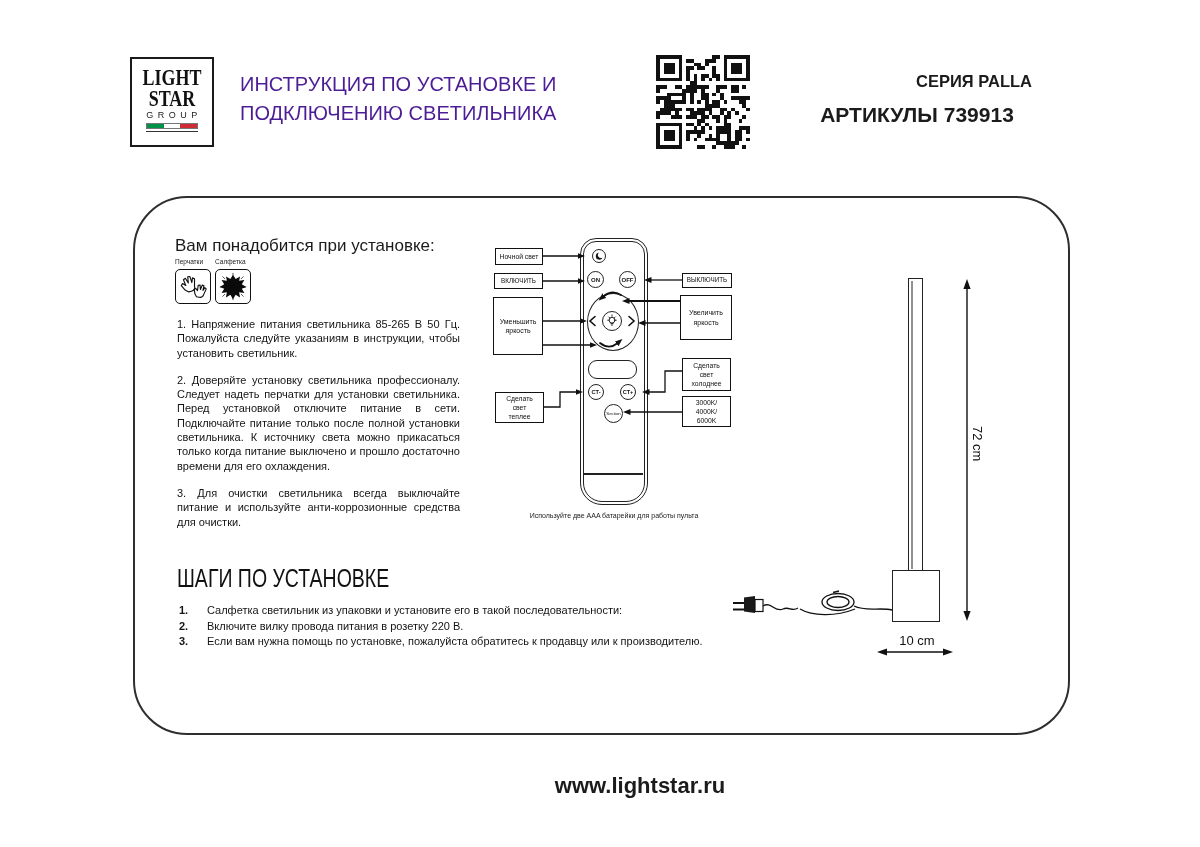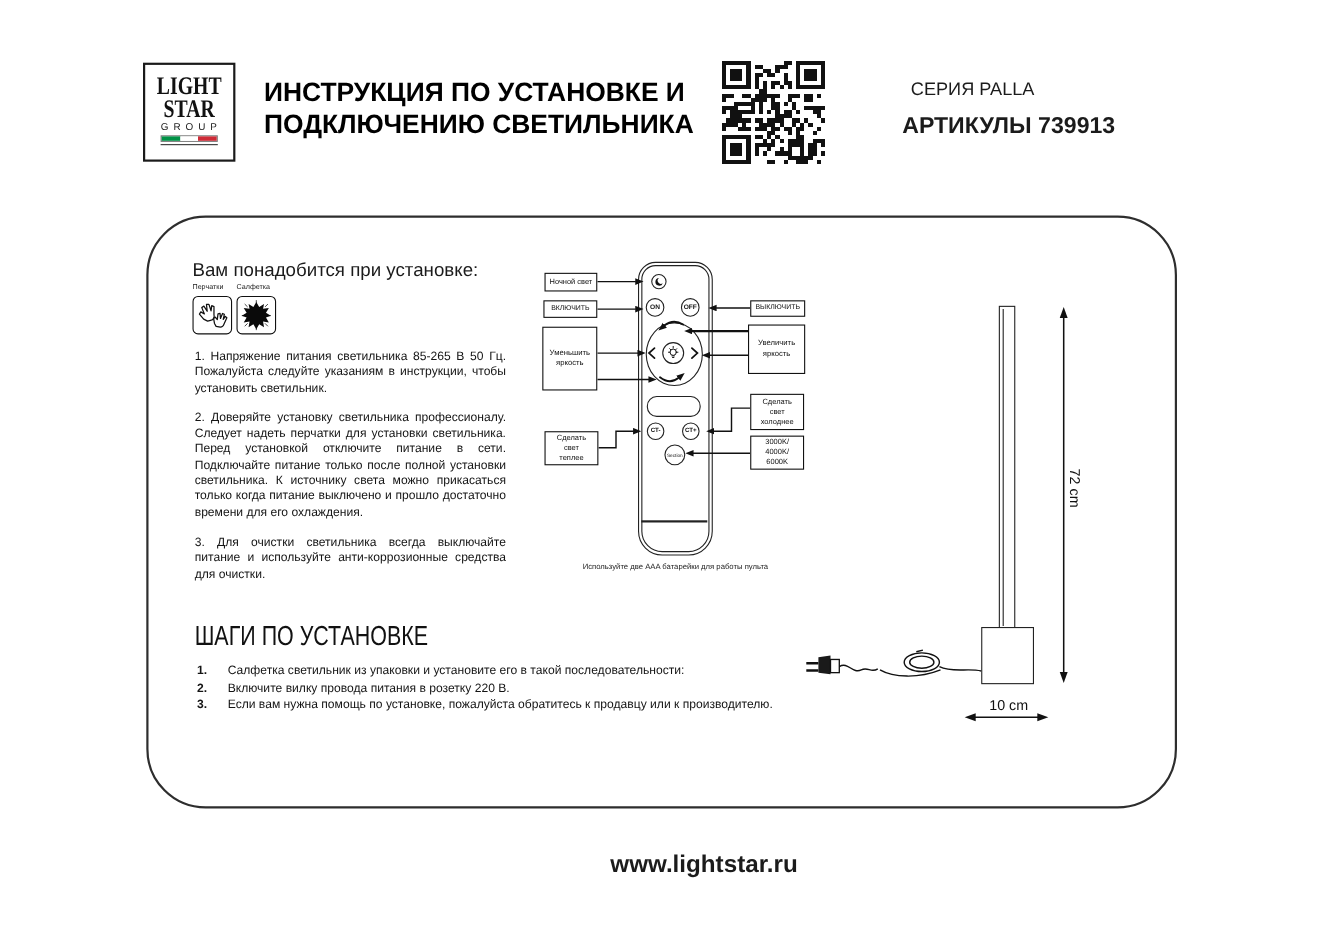--- a/index.html
+++ b/index.html
@@ -11,23 +11,23 @@
   
   .logo-box{left:130px;top:57px;width:80px;height:86px;border:2px solid #1a1a1a;background:#fff;text-align:center;}
   .logo-word{font-family:"Liberation Serif",serif;font-weight:bold;font-size:23px;line-height:21px;
              transform:scaleX(.78);transform-origin:center;letter-spacing:0;color:#111;}
   .logo-word.first{margin-top:8px;}
   .logo-group{font-size:9px;letter-spacing:4.5px;margin-top:1px;padding-left:4px;color:#222;}
   .flag{width:52px;height:6px;margin:3px auto 0;display:flex;border:1px solid #777;box-sizing:border-box;}
   .flag span{flex:1;}
   .flag-rule{width:52px;height:1px;background:#333;margin:2px auto 0;}
 
-  .doc-title{left:240px;top:70px;width:430px;font-weight:bold;font-size:24px;line-height:29px;color:#000000;}
+  .doc-title{left:240px;top:70px;width:430px;font-weight:normal;font-size:20px;line-height:29px;color:#4c1d95;}
   .qr{left:656px;top:55px;width:94px;height:94px;}
-  .series{left:828px;top:72px;width:204px;text-align:left;font-weight:normal;font-size:16.5px;}
+  .series{left:828px;top:72px;width:204px;text-align:right;font-weight:bold;font-size:16.5px;}
   .articles{left:810px;top:103px;width:214px;text-align:center;font-weight:bold;font-size:21px;}
 
   
   .panel{left:133px;top:196px;width:933px;height:535px;border:2px solid #2e2e2e;border-radius:54px;background:#fff;}
 
   
   .req-heading{left:175px;top:236px;font-weight:normal;font-size:17px;}
   .tool-label{width:36px;text-align:left;font-size:6.5px;color:#222;}
   .tool-box{width:34px;height:33px;border:1.6px solid #111;border-radius:5px;background:#fff;
             display:flex;align-items:center;justify-content:center;}

